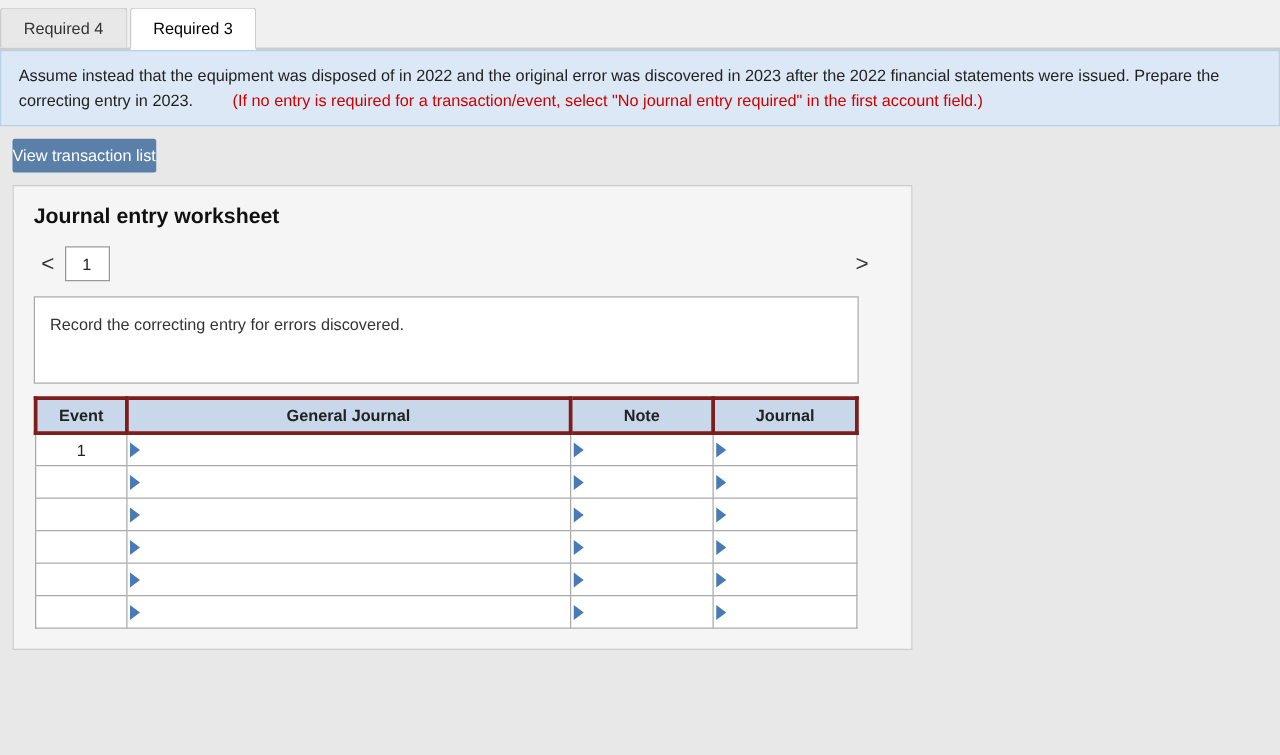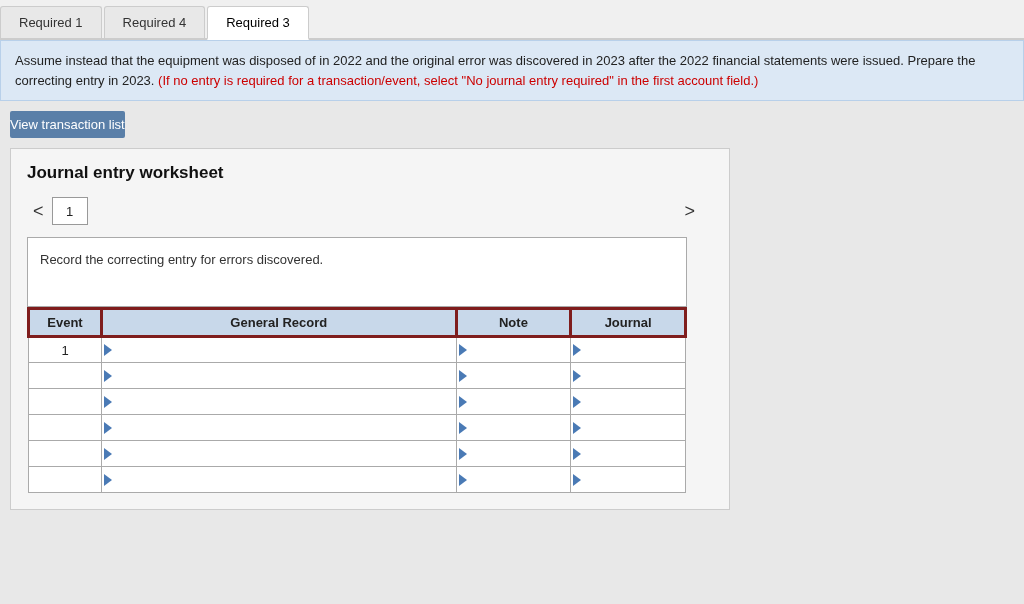--- a/index.html
+++ b/index.html
@@ -40,20 +40,21 @@
     .info-box {
       background: #dce8f5;
       border: 1px solid #b8d0ea;
       padding: 10px 14px;
       font-size: 13px;
       line-height: 1.5;
       color: #222;
     }
     .info-box .red-text {
       color: #cc0000;
+      margin-left: 28px;
     }
 
     
     .view-transaction-btn {
       display: inline-block;
       background: #5a7fa8;
       color: #fff;
       padding: 6px 0;
       margin: 10px 0 10px 0;
       border: none;
@@ -104,21 +105,21 @@
     }
     .nav-right {
       margin-left: auto;
     }
 
     
     .description-box {
       border: 1px solid #aaa;
       background: #fff;
       padding: 14px 12px;
-      margin-bottom: 0;
+      margin-bottom: 10px;
       min-height: 70px;
       font-size: 13px;
       color: #333;
       max-width: 660px;
     }
 
     
     .note-text {
       color: #cc0000;
       font-size: 12px;
@@ -184,21 +185,20 @@
       border-bottom: 6px solid transparent;
       border-left: 8px solid #4a7ab5;
       margin: 2px 2px;
       flex-shrink: 0;
     }
   </style>
 </head>
 <body>
 
 <div class="tabs">
-  <div class="tab">Required 1</div>
   <div class="tab">Required 4</div>
   <div class="tab active">Required 3</div>
 </div>
 
 <div class="info-box">
   <span>Assume instead that the equipment was disposed of in 2022 and the original error was discovered in 2023 after the 2022 financial statements were issued. Prepare the correcting entry in 2023.</span>
   <span class="red-text"> <span>(If no entry is required for a transaction/event, select "No journal entry required" in the first account field.)</span></span>
 </div>
 
 <div style="padding: 0 0 0 10px;">
@@ -218,21 +218,21 @@
 
   <div class="description-box">
     <span>Record the correcting entry for errors discovered.</span>
   </div>
 
 
   <table class="journal-table">
     <thead>
       <tr>
         <th class="event-col">Event</th>
-        <th class="general-col">General Record</th>
+        <th class="general-col">General Journal</th>
         <th class="debit-col">Note</th>
         <th class="credit-col">Journal</th>
       </tr>
     </thead>
     <tbody>
       <tr>
         <td class="event-cell">1</td>
         <td class="input-cell">
           <div class="cell-indicator">
             <div class="triangle"></div>

